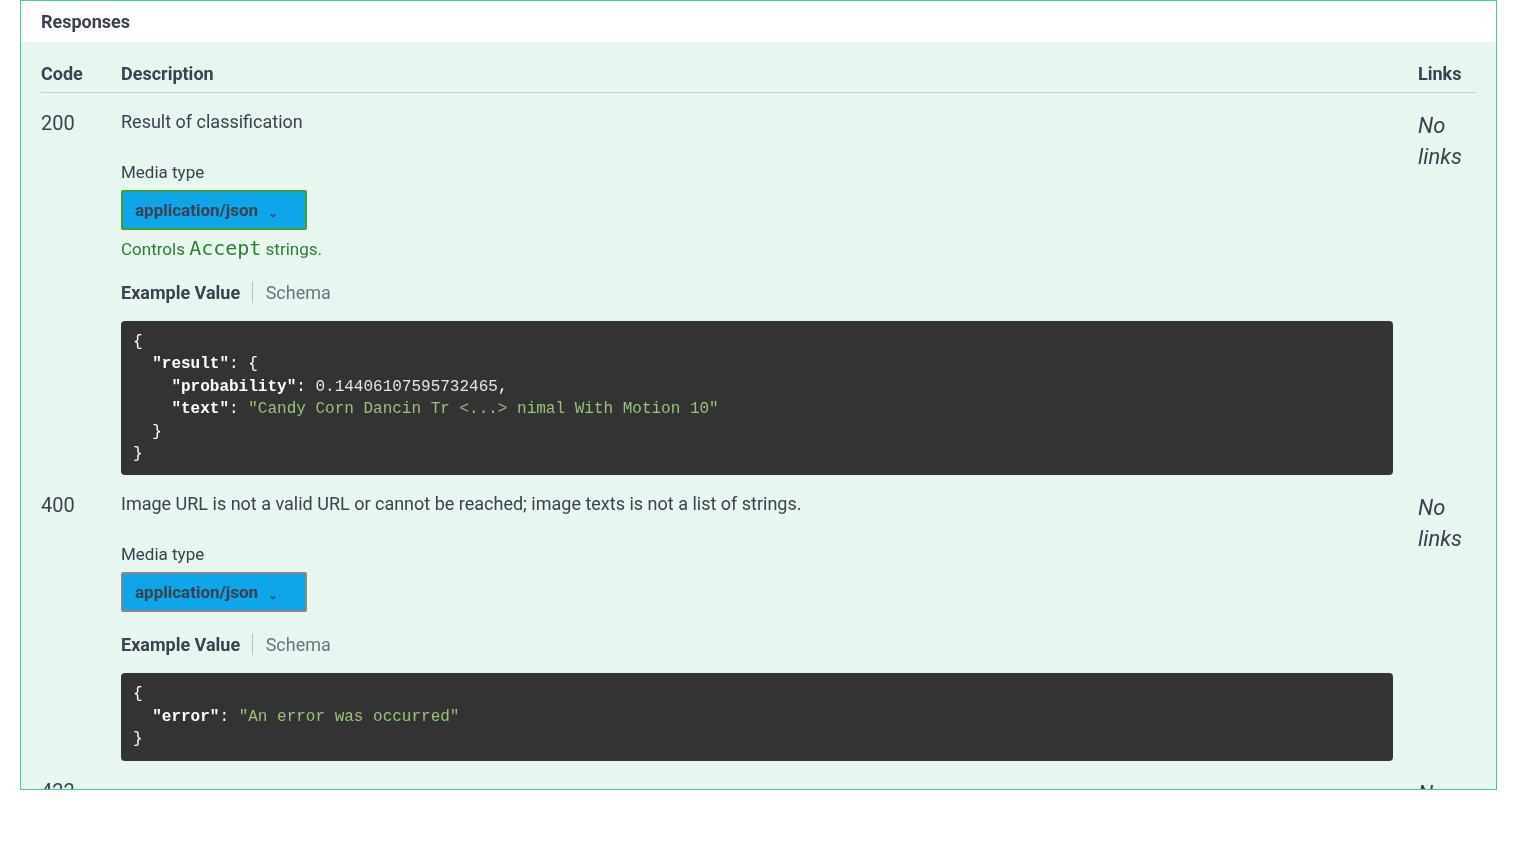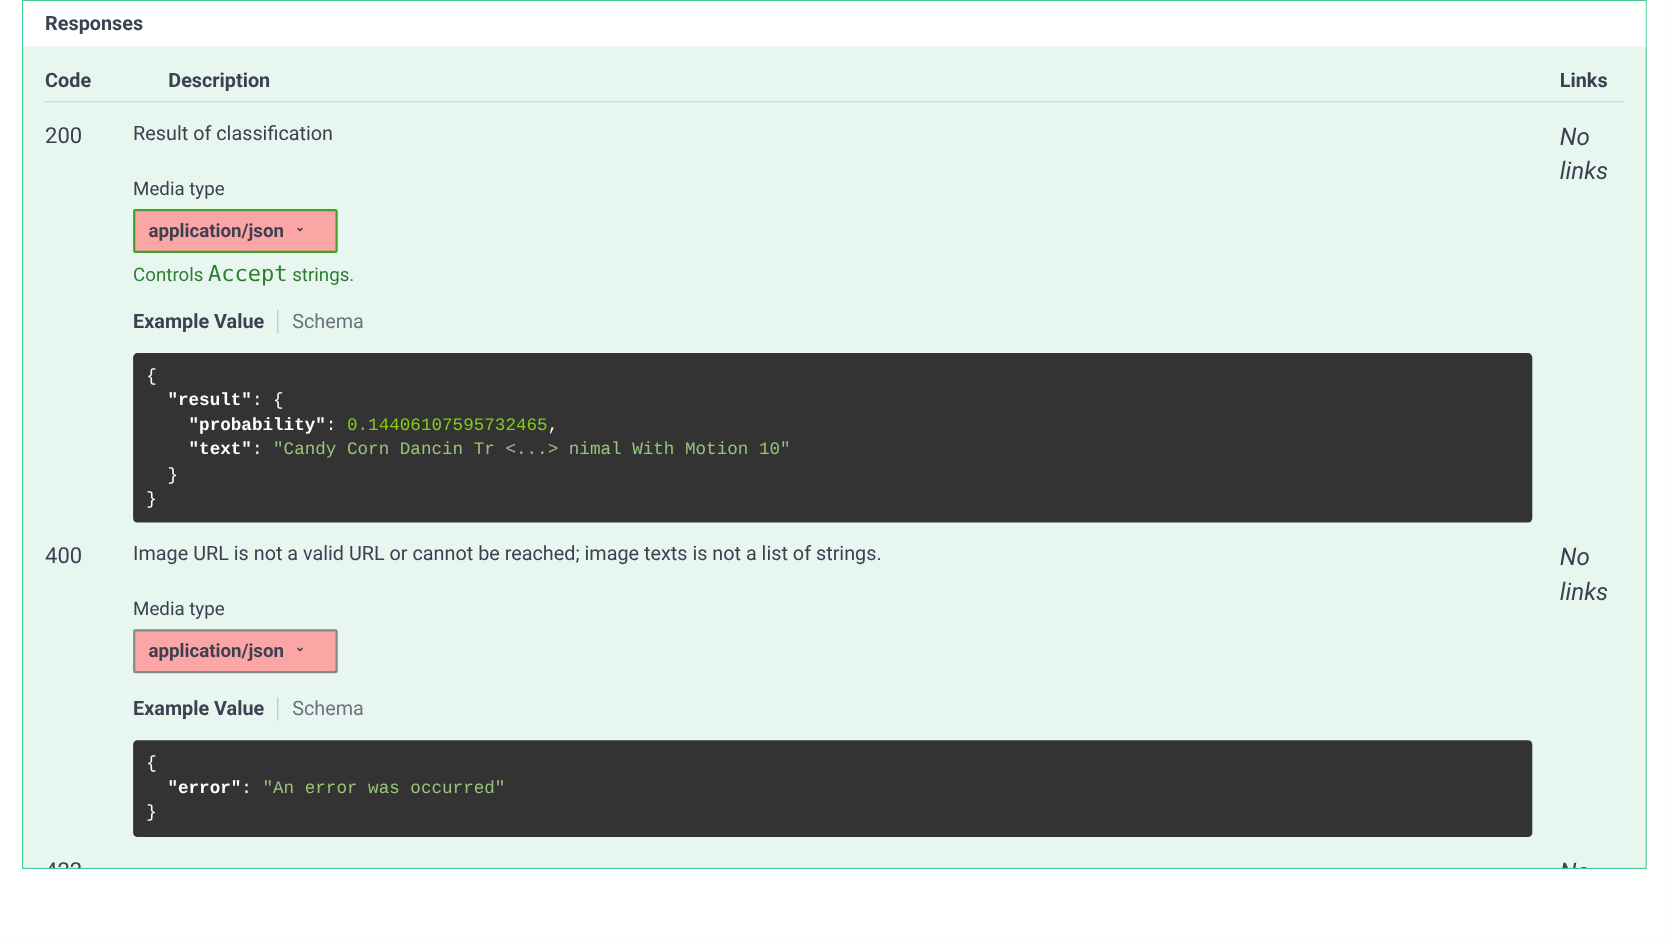--- a/index.html
+++ b/index.html
@@ -26,21 +26,20 @@
   .responses-inner {
     padding: 20px 20px 0 20px;
   }
   .table-header {
     display: flex;
     border-bottom: 1px solid rgba(59,65,81,0.2);
     padding-bottom: 8px;
     font-weight: 700;
     color: #3b4151;
     font-size: 18px;
-    gap: 32px;
   }
   .col-code { width: 80px; flex-shrink: 0; }
   .col-desc { flex: 1; }
   .col-links { width: 58px; flex-shrink: 0; text-align: left; }
   .response-row {
     display: flex;
     padding-top: 18px;
     align-items: flex-start;
   }
   .code-val {
@@ -66,28 +65,28 @@
     font-size: 18px;
     margin-bottom: 30px;
   }
   .media-label {
     color: #3b4151;
     font-size: 17px;
     margin-bottom: 8px;
   }
   .media-select {
     border: 2px solid #41a02a;
-    background: #fca5a5;
+    background: #0ea5e9;
     padding: 8px 28px 8px 12px;
     font-weight: 700;
     font-size: 17px;
     color: #3b4151;
     position: relative;
     display: inline-flex;
-    align-items: flex-start;
+    align-items: flex-end;
     gap: 10px;
     border-radius: 2px;
   }
   .media-select.plain {
     border: 2px solid #888;
   }
   .chevron {
     font-size: 11px;
     color: #3b4151;
   }
@@ -120,21 +119,21 @@
     padding: 10px 12px;
     margin-top: 18px;
     font-family: ui-monospace, Menlo, Consolas, "Courier New", monospace;
     font-size: 16px;
     line-height: 1.4;
     white-space: pre;
     overflow-x: auto;
   }
   .tok-key { color: #ffffff; font-weight: 600;}
   .tok-punc { color: #ffffff; }
-  .tok-num { color: #84cc16; }
+  .tok-num { color: #e5e5e5; }
   .tok-str { color: #98c379; }
 </style>
 </head>
 <body>
 
 <div class="outer">
   <div class="responses-header">Responses</div>
 
   <div class="responses-inner">
 

